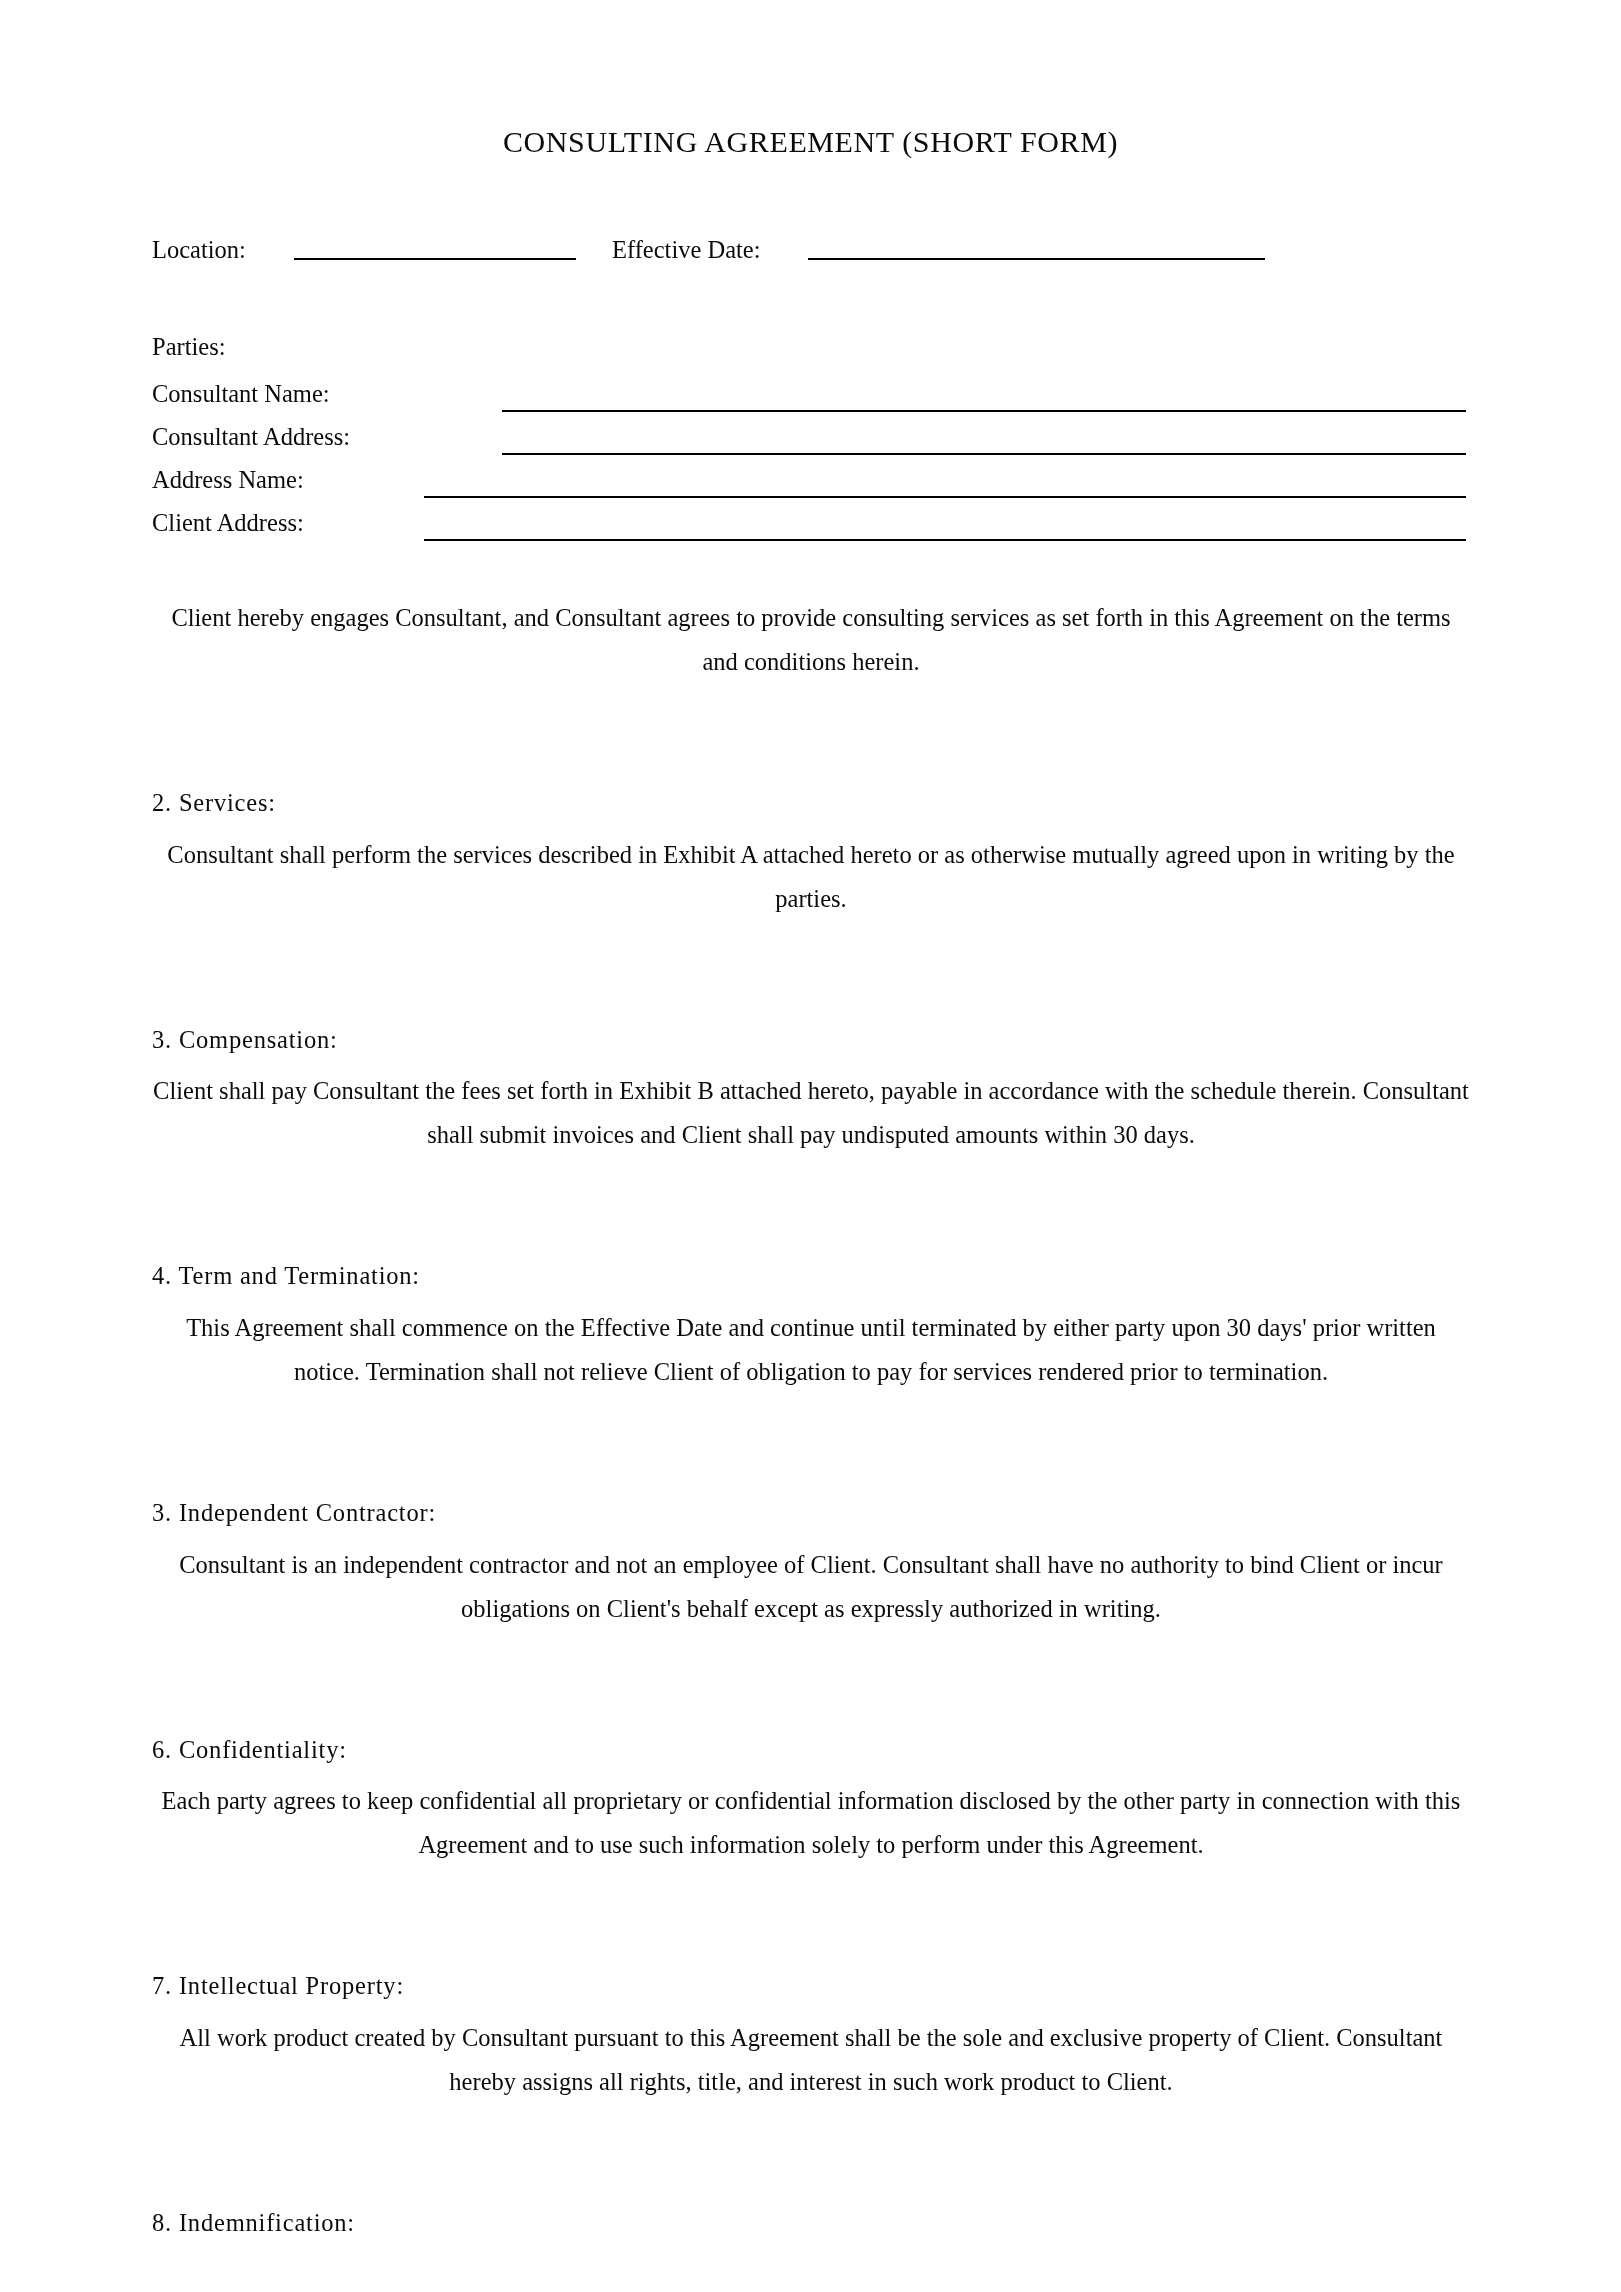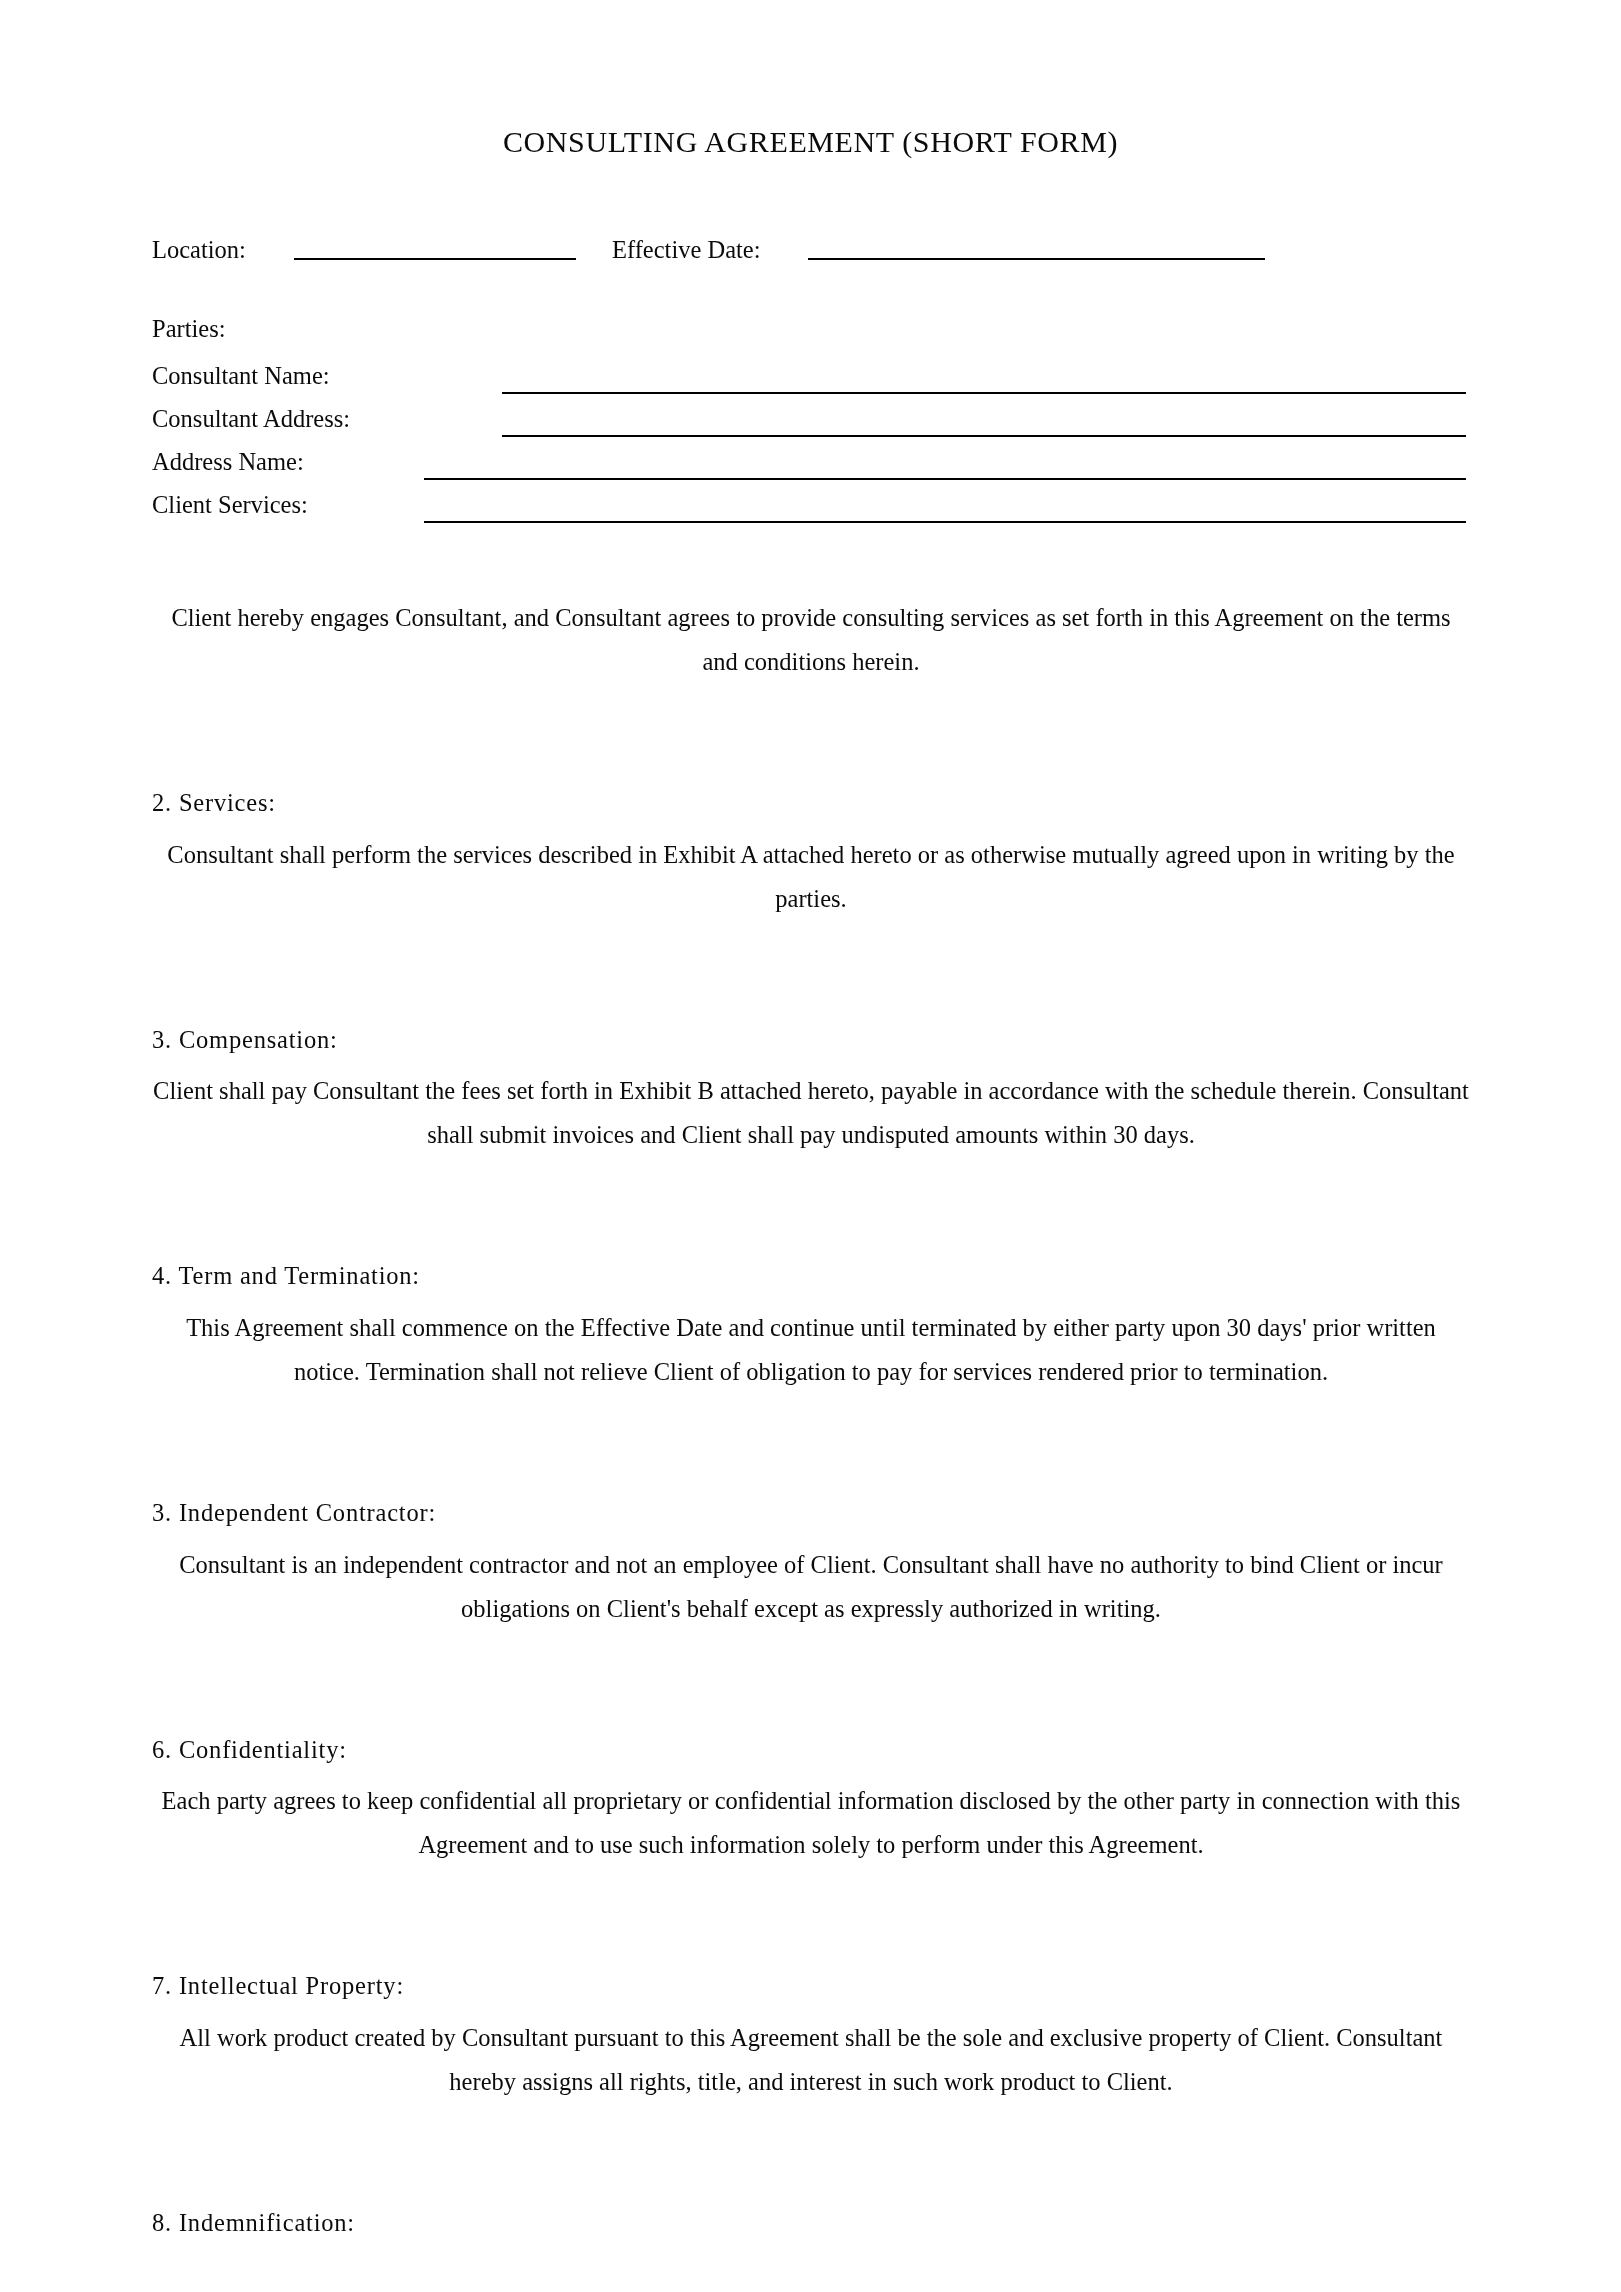--- a/index.html
+++ b/index.html
@@ -67,21 +67,21 @@
 
   #loc-field  { left: 0px;   }
   #loc-field  .rule { width: 282px; }
   #eff-field  { left: 460px; }
   #eff-field  .rule { width: 457px; }
 
   
   .parties {
     position: absolute;
     left: 152px;
-    top: 314px;
+    top: 332px;
     width: 1314px;
   }
   .parties-title {
     font-size: 24.5px;
     line-height: 29px;
     margin: 0 0 17.6px 0;
   }
   .party-row {
     position: relative;
     height: 43px;
@@ -166,21 +166,21 @@
       <span class="party-label">Consultant Address:</span>
       <span class="party-rule"></span>
     </div>
 
     <div class="party-row" id="party-row-2">
       <span class="party-label">Address Name:</span>
       <span class="party-rule"></span>
     </div>
 
     <div class="party-row" id="party-row-3">
-      <span class="party-label">Client Services:</span>
+      <span class="party-label">Client Address:</span>
       <span class="party-rule"></span>
     </div>
 
   </div>
 
   <div class="sections">
 
     <div class="section">
       <p class="section-body">Client hereby engages Consultant, and Consultant agrees to provide consulting services as set forth in this Agreement on the terms and conditions herein.</p>
     </div>

